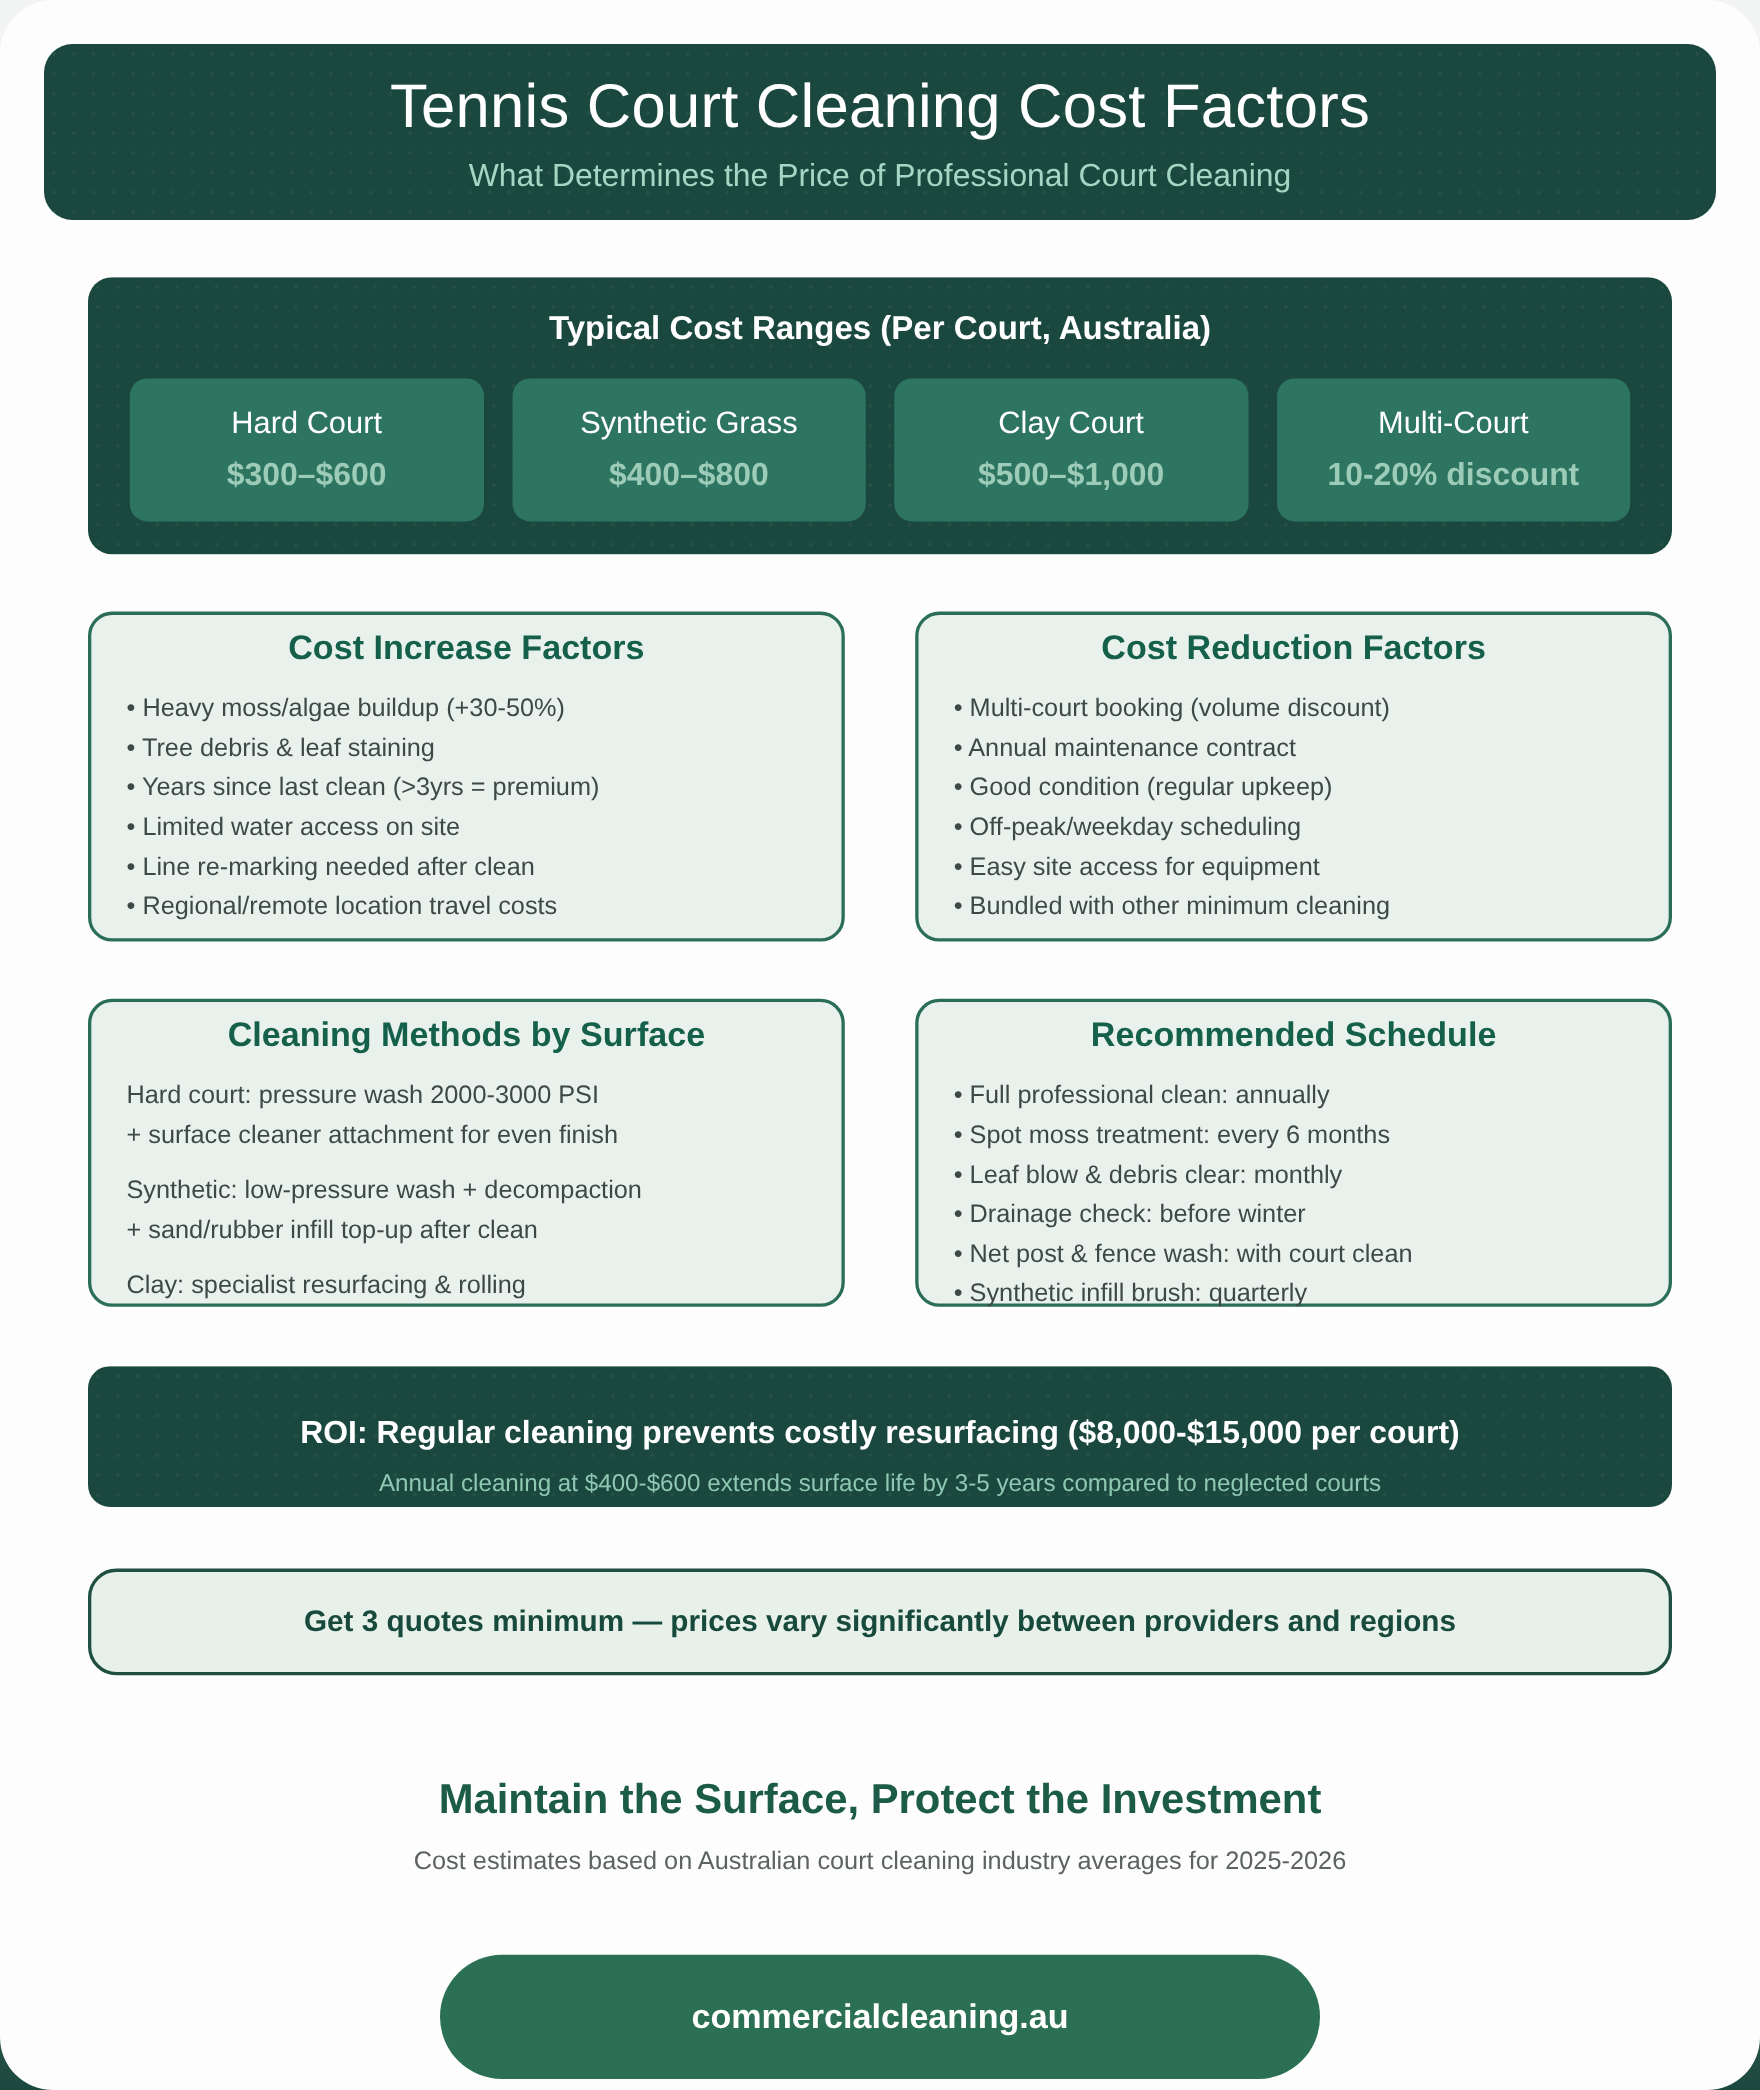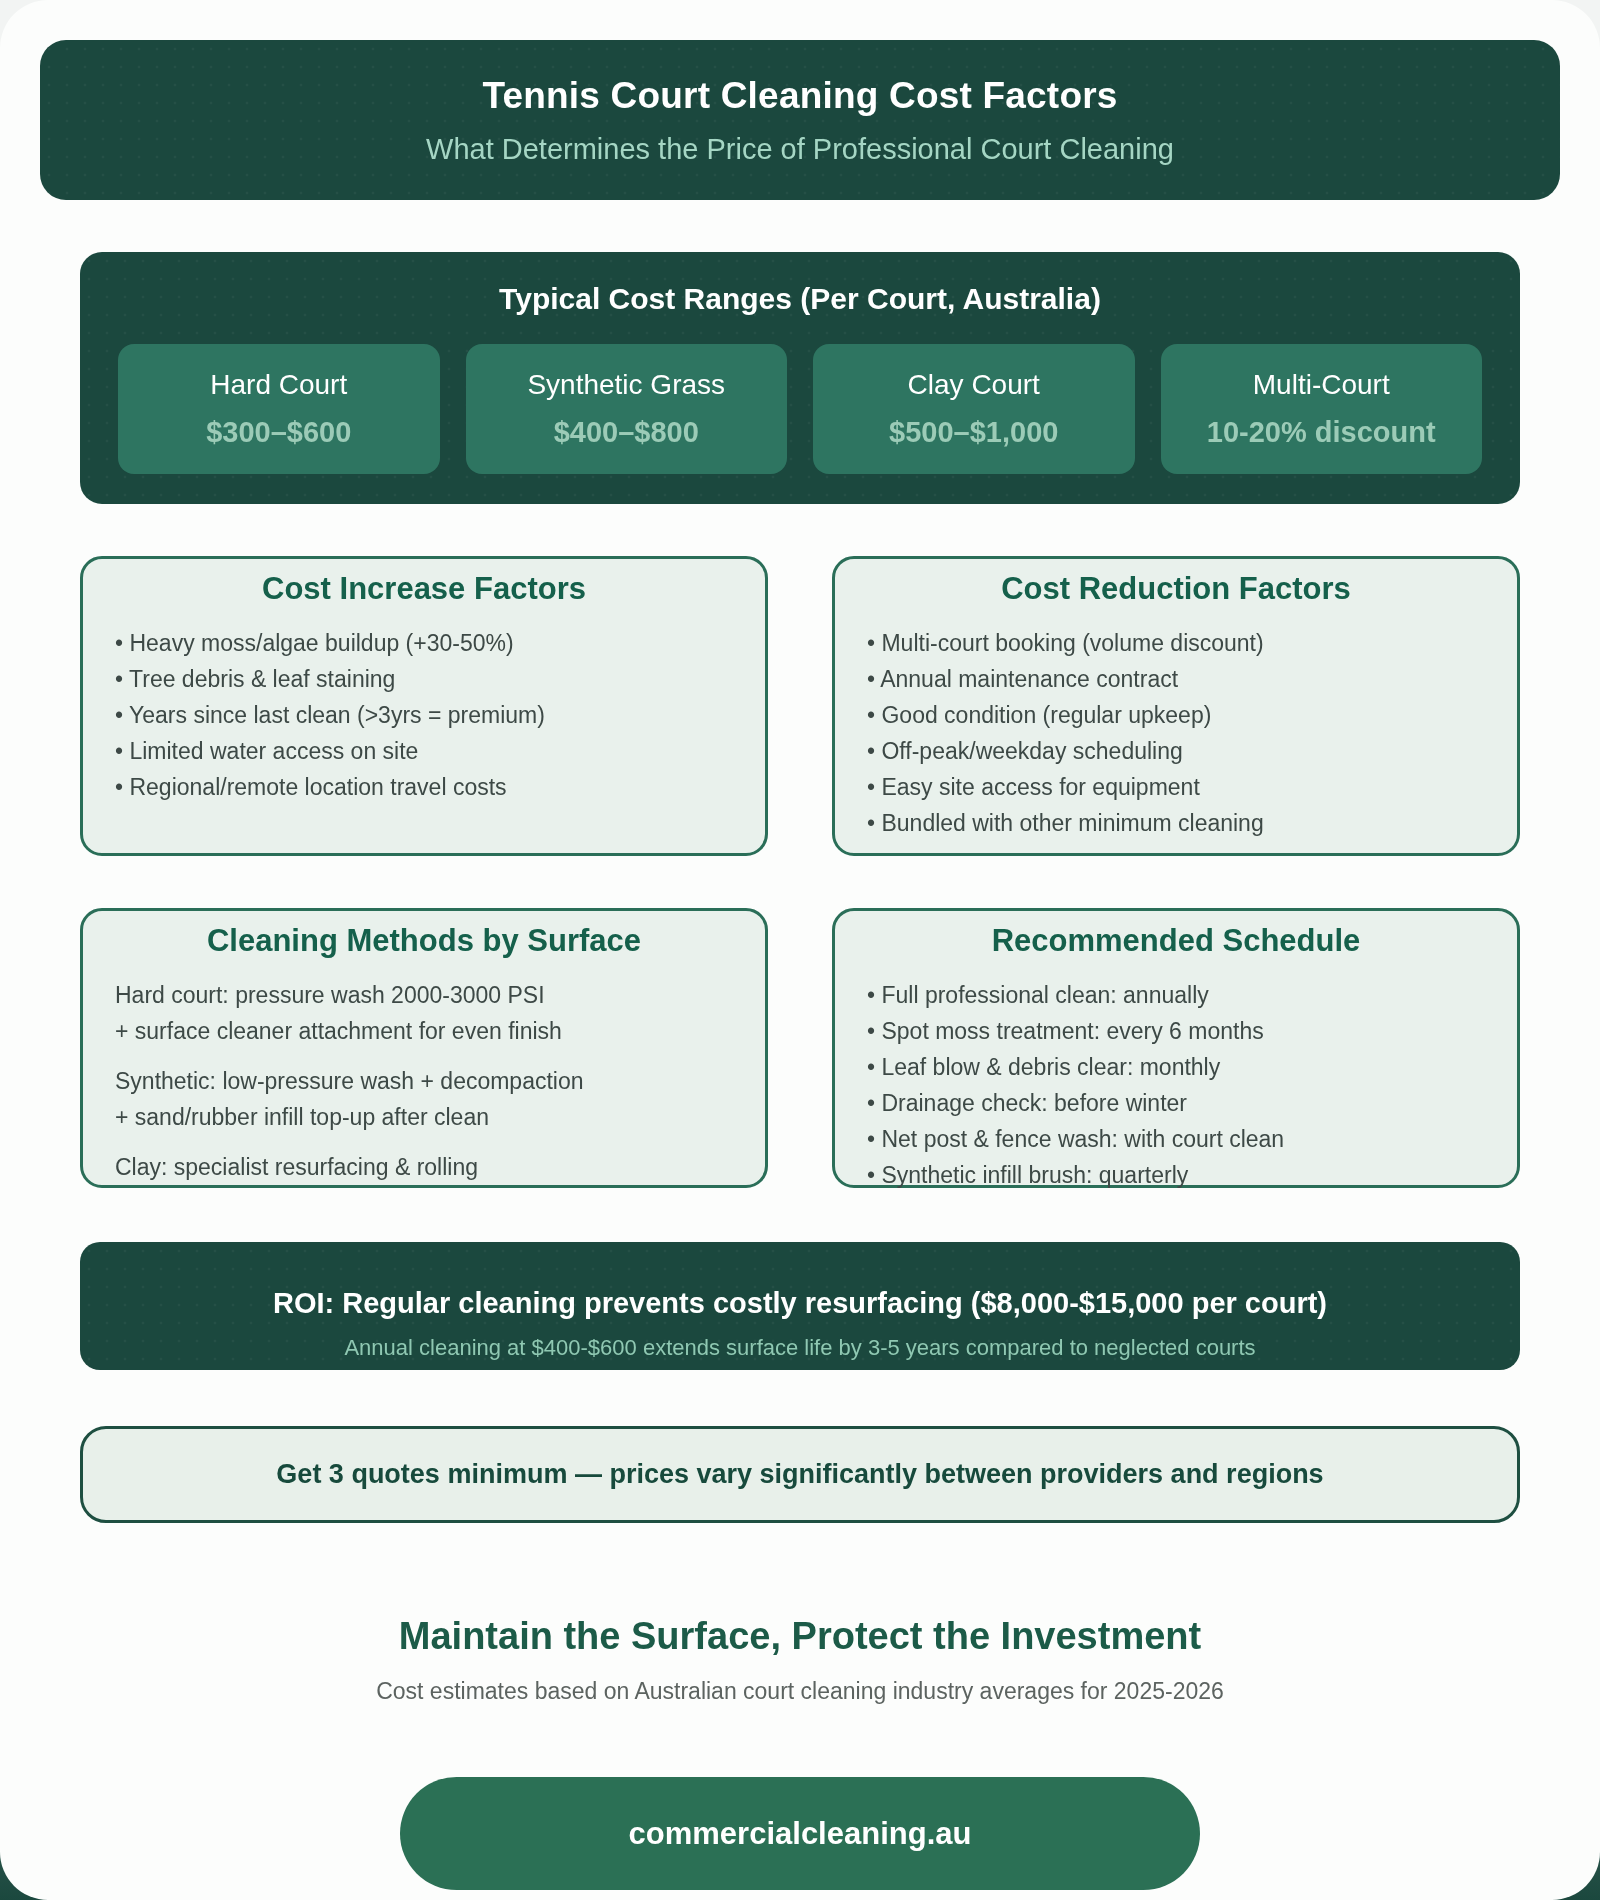--- a/index.html
+++ b/index.html
@@ -23,21 +23,21 @@
   .darkbox{
     background-color:var(--dark_panel);
     background-image:radial-gradient(circle, rgba(255,255,255,0.045) 1.5px, transparent 1.6px);
     background-size:18px 18px;
   }
   
   .header{
     margin:40px 40px 0; height:160px; border-radius:26px;
     display:flex; flex-direction:column; align-items:center; justify-content:center; gap:16px;
   }
-  .header-title{color:#ffffff; font-size:37px; font-weight:700; letter-spacing:0.2px;}
+  .header-title{color:#ffffff; font-size:56px; font-weight:400; letter-spacing:0.2px;}
   .header-subtitle{color:var(--mint_light); font-size:29px; font-weight:400;}
   
   .cost-section{
     margin:52px 80px 0; border-radius:22px; padding:30px 24px 30px;
   }
   .cost-title{color:#ffffff; font-size:30px; font-weight:700; text-align:center; margin-bottom:28px;}
   .cards{display:flex; gap:26px; padding:0 14px;}
   .card{
     flex:1; background:var(--card_green); border-radius:16px;
     display:flex; flex-direction:column; align-items:center; justify-content:center;
@@ -119,20 +119,21 @@
   </div>
 
   <div class="grid row1">
     <div class="panel">
       <div class="panel-title">Cost Increase Factors</div>
       <ul>
         <li>Heavy moss/algae buildup (+30-50%)</li>
         <li>Tree debris &amp; leaf staining</li>
         <li>Years since last clean (&gt;3yrs = premium)</li>
         <li>Limited water access on site</li>
+        <li>Line re-marking needed after clean</li>
         <li>Regional/remote location travel costs</li>
       </ul>
     </div>
     <div class="panel">
       <div class="panel-title">Cost Reduction Factors</div>
       <ul>
         <li>Multi-court booking (volume discount)</li>
         <li>Annual maintenance contract</li>
         <li>Good condition (regular upkeep)</li>
         <li>Off-peak/weekday scheduling</li>

